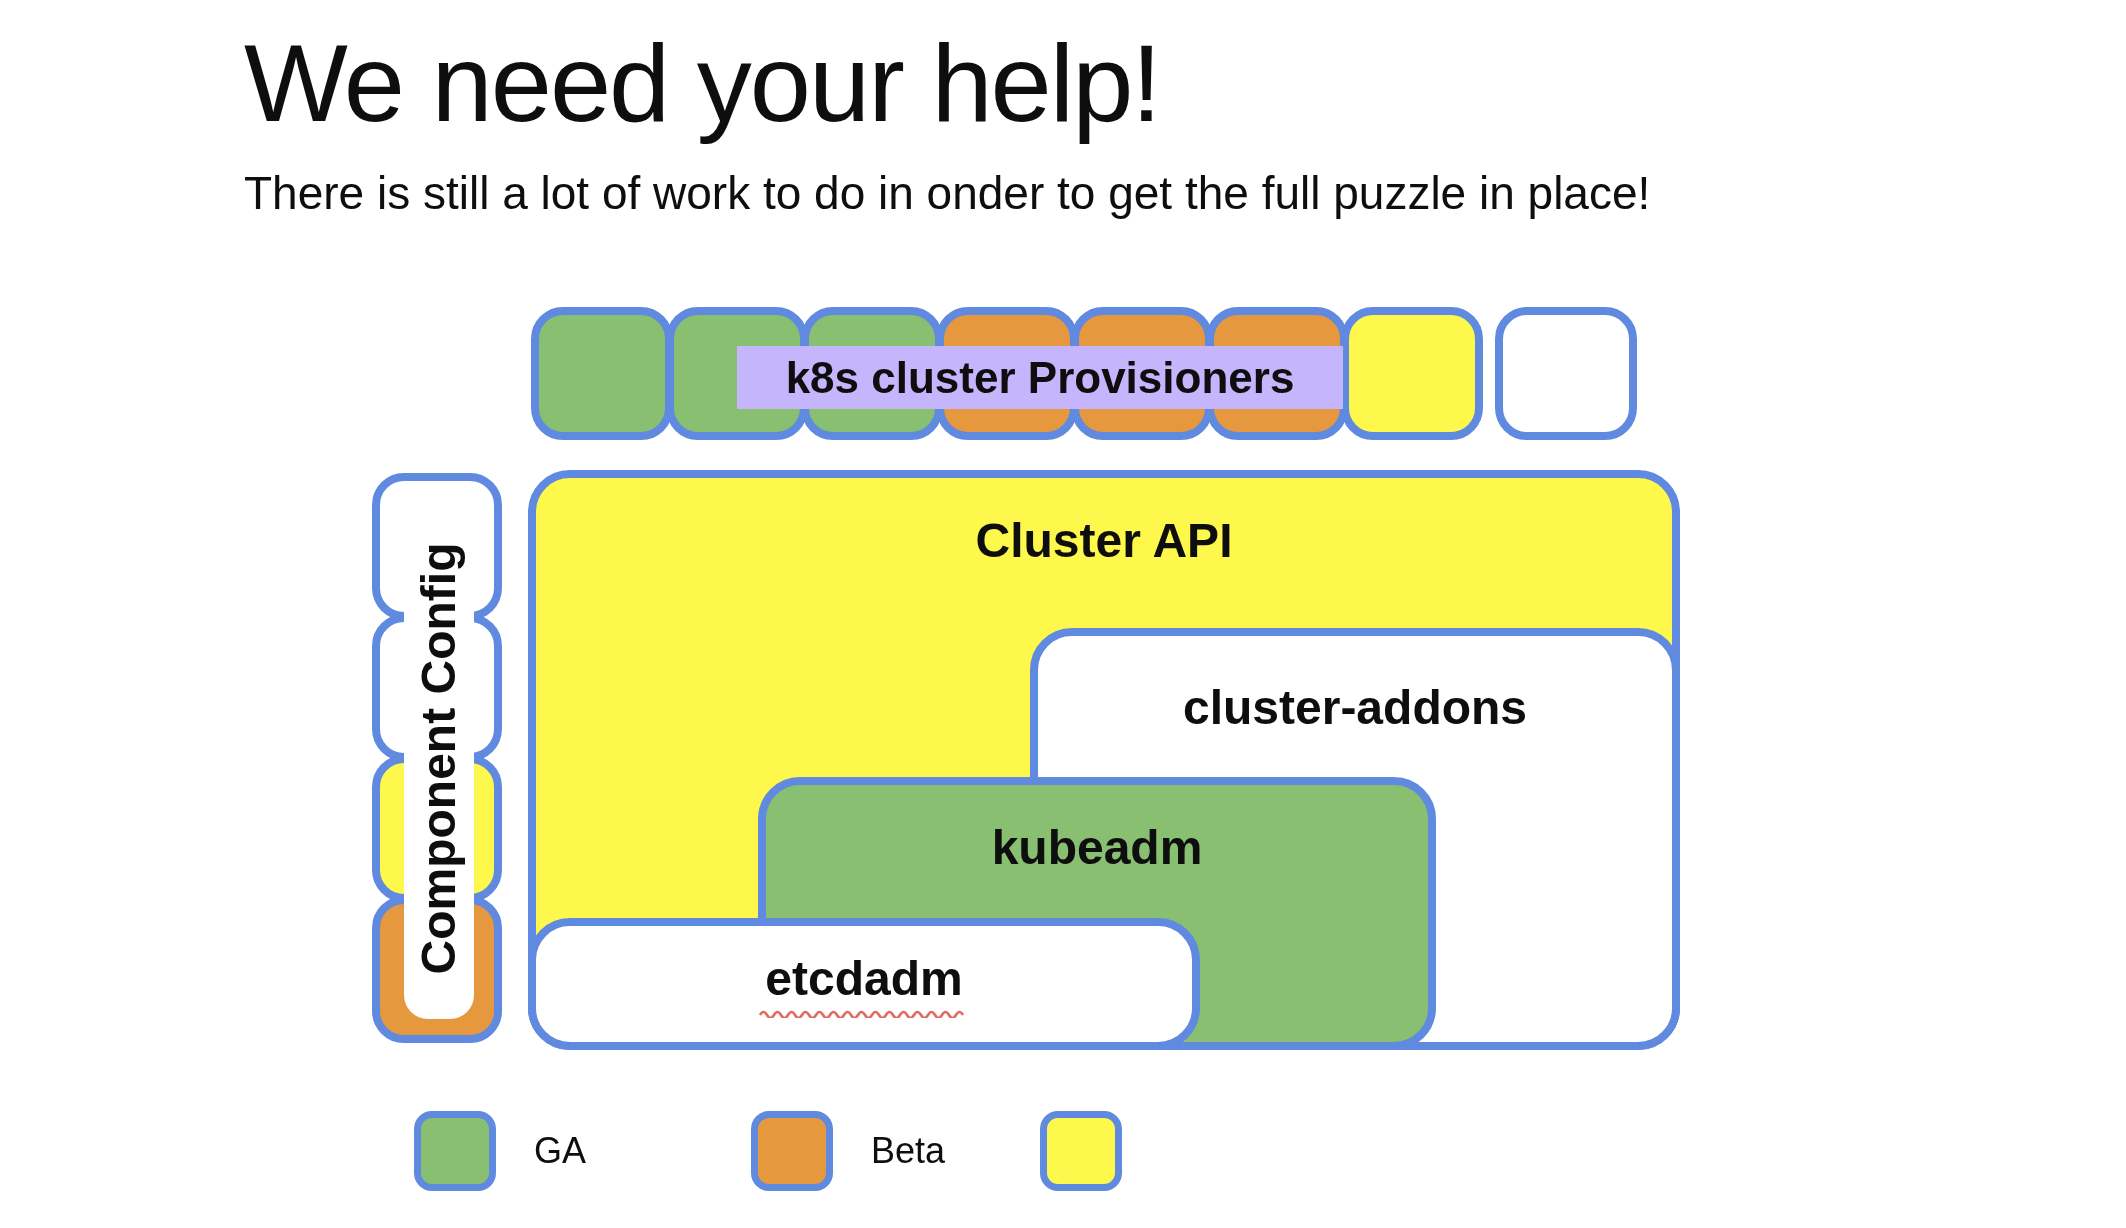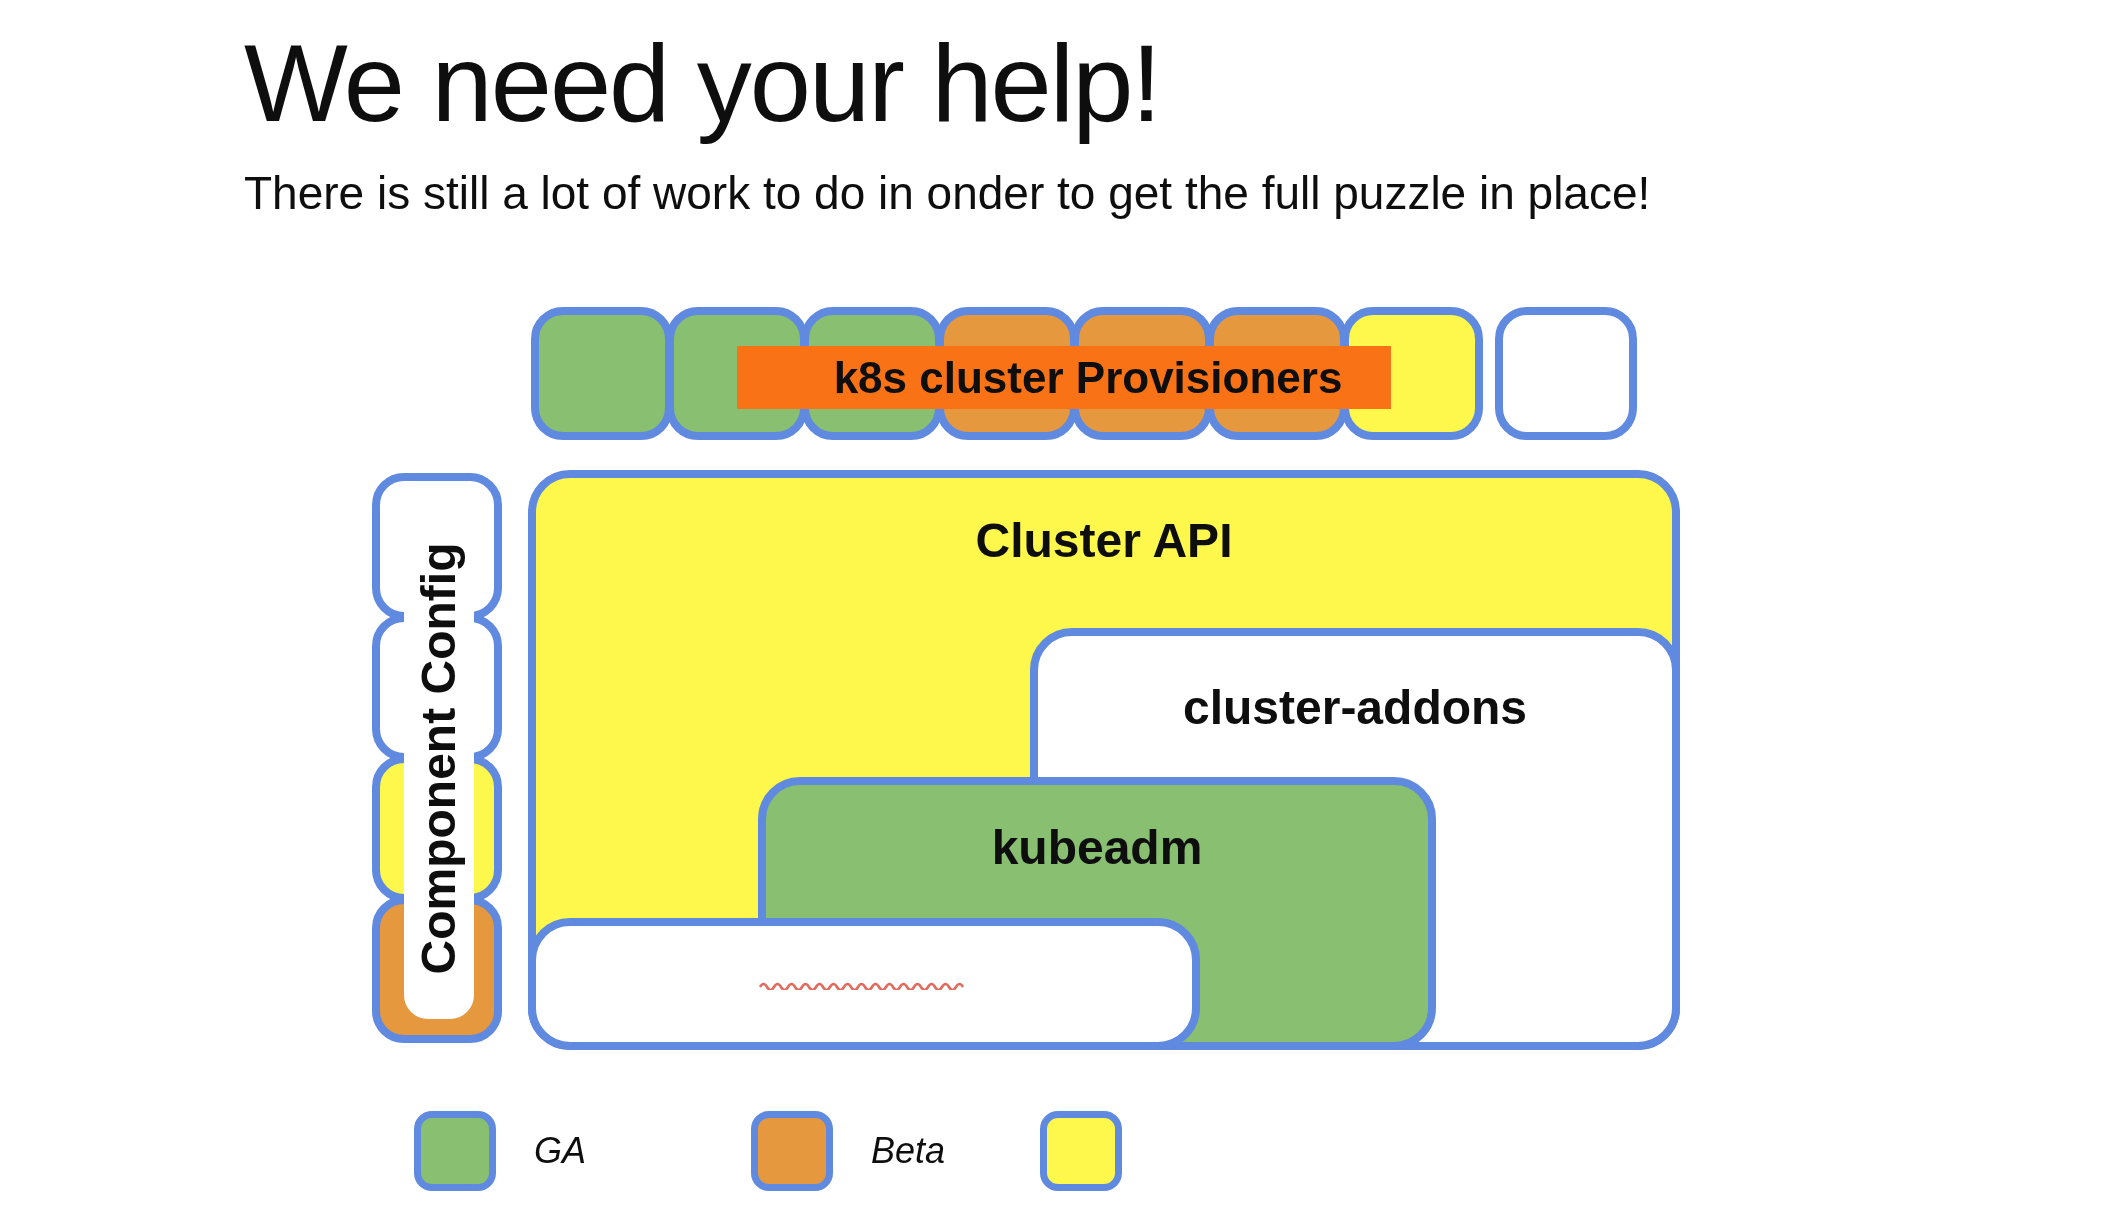--- a/index.html
+++ b/index.html
@@ -30,23 +30,23 @@
   .psq{
     width:142px;height:133px;box-sizing:border-box;
     border:8px solid var(--c-border,#6089e0);
     border-radius:32px;
     flex:0 0 auto;
   }
   .psq + .psq{margin-left:-7px;}
   .psq:last-child{margin-left:12px;}
   .prov-label{
     position:absolute;left:737px;top:346px;width:606px;height:63px;
-    background:#f97316;z-index:6;
+    background:#c4b5fd;z-index:6;
     display:flex;align-items:center;justify-content:center;
-    font-size:44px;font-weight:700;white-space:nowrap;padding-left:48px;
+    font-size:44px;font-weight:700;white-space:nowrap;
   }
   
   .cc-col{
     position:absolute;left:372px;top:473px;
     display:flex;flex-direction:column;
   }
   .csq{
     width:130px;height:147px;box-sizing:border-box;
     border:8px solid var(--c-border,#6089e0);
     border-radius:32px;
@@ -92,21 +92,21 @@
   .litem:nth-child(1){left:414px;}
   .litem:nth-child(2){left:751px;justify-content:flex-end;}
   .litem:nth-child(3){left:1035px;flex-direction:column;}
   .litem:nth-child(4){left:1352px;}
   .lsw{
     width:82px;height:80px;box-sizing:border-box;
     border:7px solid var(--c-border,#6089e0);
     border-radius:18px;background:#ffffff;
     flex:0 0 auto;
   }
-  .llabel{font-size:36px;font-weight:400;white-space:nowrap;font-style:italic;}
+  .llabel{font-size:36px;font-weight:400;white-space:nowrap;}
 </style>
 </head>
 <body>
 
 <div class="slide">
 
   <div class="title">We need your help!</div>
   <div class="subtitle">There is still a lot of work to do in onder to get the full puzzle in place!</div>
 
   <div class="prov-row" id="prov-row">
@@ -139,20 +139,21 @@
 
   <div class="box box-cluster-addons" style="background: rgb(255, 255, 255);">
     <div class="box-label">cluster-addons</div>
   </div>
 
   <div class="box box-kubeadm" style="background: rgb(136, 191, 113);">
     <div class="box-label">kubeadm</div>
   </div>
 
   <div class="box box-etcdadm" style="background: rgb(255, 255, 255);">
+    <div class="box-label">etcdadm</div>
     <svg class="squiggle" width="212" height="10" viewBox="0 0 212 10" xmlns="http://www.w3.org/2000/svg">
       <path d="M2 7 q3.5 -6 7 0 t7 0 t7 0 t7 0 t7 0 t7 0 t7 0 t7 0 t7 0 t7 0 t7 0 t7 0 t7 0 t7 0 t7 0 t7 0 t7 0 t7 0 t7 0 t7 0 t7 0 t7 0 t7 0 t7 0 t7 0 t7 0 t7 0 t7 0 t7 0"></path>
     </svg>
   </div>
 
   <div class="legend" id="legend">
       <div class="litem">
         <div class="lsw" style="background: rgb(136, 191, 113);"></div>
         <span class="llabel">GA</span>
       </div>

